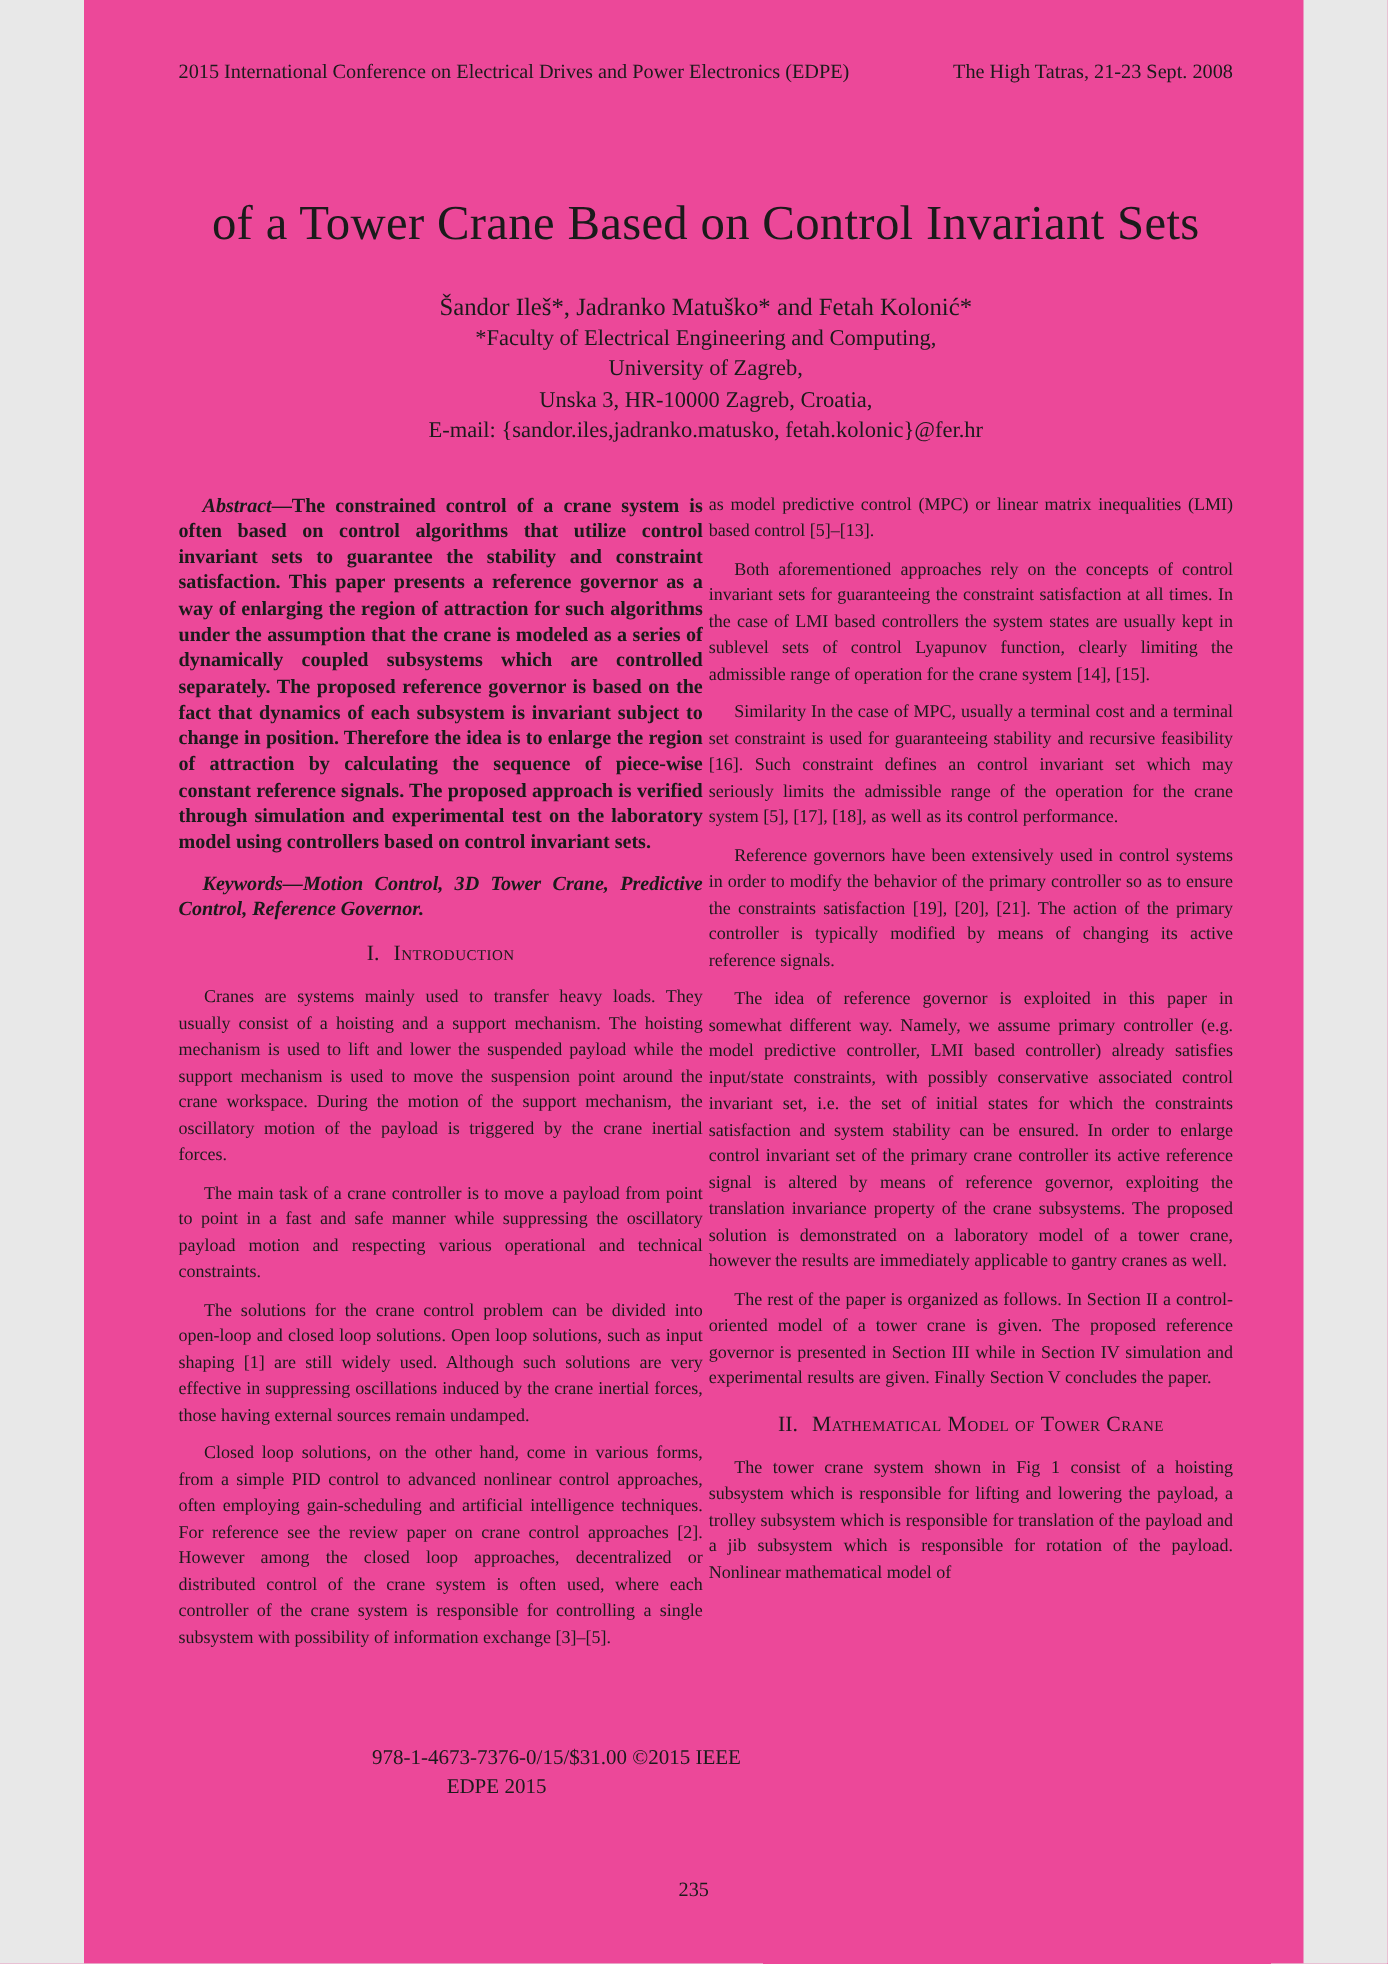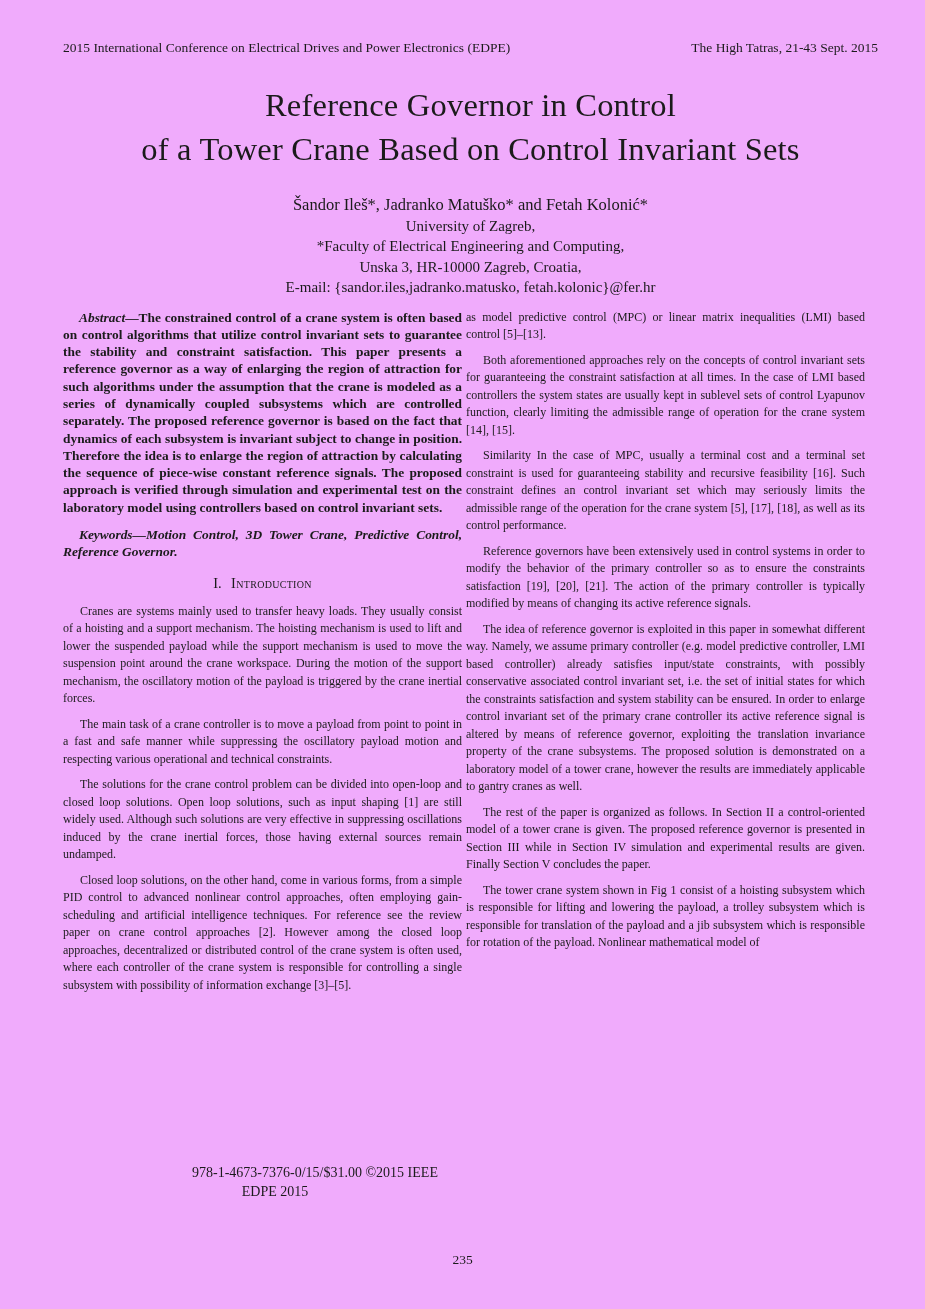--- a/index.html
+++ b/index.html
@@ -3,24 +3,24 @@
 <meta charset="utf-8">
 <style>
   * { margin: 0; padding: 0; box-sizing: border-box; }
   html, body { background: #e8e8e8; }
   body {
     font-family: "Liberation Serif", "DejaVu Serif", serif;
     color: #1b1b1b;
   }
   .page {
     position: relative;
-    width: 925px;
+    width: 813px;
     height: 1309px;
     margin: 0 auto;
-    background: #f0abfc;
+    background: #ec4899;
     overflow: hidden;
     padding: 40px 47px 0 63px;
   }
   
   .runhead {
     display: flex;
     justify-content: space-between;
     font-size: 13.5px;
     line-height: 16px;
   }
@@ -38,21 +38,21 @@
     margin-top: 24px;
     text-align: center;
     line-height: 20.5px;
   }
   .authors .names { font-size: 16.5px; }
   .authors .aff-line { font-size: 15px; }
   
   .columns {
     display: flex;
     gap: 4px;
-    margin-top: 11px;
+    margin-top: 30px;
   }
   .col { width: 399px; }
   .abstract, .keywords {
     font-size: 13.4px;
     line-height: 17.3px;
     font-weight: 700;
     text-align: justify;
     text-indent: 16px;
   }
   .abstract .abs-label { font-style: italic; }
@@ -94,32 +94,32 @@
     font-size: 13.5px;
   }
 </style>
 </head>
 <body>
 
 <div class="page">
 
   <div class="runhead">
     <span>2015 International Conference on Electrical Drives and Power Electronics (EDPE)</span>
-    <span>The High Tatras, 21-43 Sept. 2015</span>
+    <span>The High Tatras, 21-23 Sept. 2008</span>
   </div>
 
   <h1 class="title">
-    <span>Reference Governor in Control</span><br>
+    <br>
     <span>of a Tower Crane Based on Control Invariant Sets</span>
   </h1>
 
   <div class="authors">
     <div class="names">Šandor Ileš*, Jadranko Matuško* and Fetah Kolonić*</div>
+    <div class="aff-line">*Faculty of Electrical Engineering and Computing,</div>
     <div class="aff-line">University of Zagreb,</div>
-    <div class="aff-line">*Faculty of Electrical Engineering and Computing,</div>
     <div class="aff-line">Unska 3, HR-10000 Zagreb, Croatia,</div>
     <div class="aff-line">E-mail: {sandor.iles,jadranko.matusko, fetah.kolonic}@fer.hr</div>
   </div>
 
   <div class="columns">
 
     <div class="col">
       <p class="abstract"><span class="abs-label">Abstract</span><span>—The constrained control of a crane system is often based on control algorithms that utilize control invariant sets to guarantee the stability and constraint satisfaction. This paper presents a reference governor as a way of enlarging the region of attraction for such algorithms under the assumption that the crane is modeled as a series of dynamically coupled subsystems which are controlled separately. The proposed reference governor is based on the fact that dynamics of each subsystem is invariant subject to change in position. Therefore the idea is to enlarge the region of attraction by calculating the sequence of piece-wise constant reference signals. The proposed approach is verified through simulation and experimental test on the laboratory model using controllers based on control invariant sets.</span></p>
       <p class="keywords"><span>Keywords</span><span>—Motion Control, 3D Tower Crane, Predictive Control, Reference Governor.</span></p>
 
@@ -134,20 +134,23 @@
     </div>
 
     <div class="col">
       <p class="para no-indent">as model predictive control (MPC) or linear matrix inequalities (LMI) based control [5]–[13].</p>
       <p class="para">Both aforementioned approaches rely on the concepts of control invariant sets for guaranteeing the constraint satisfaction at all times. In the case of LMI based controllers the system states are usually kept in sublevel sets of control Lyapunov function, clearly limiting the admissible range of operation for the crane system [14], [15].</p>
       <p class="para">Similarity In the case of MPC, usually a terminal cost and a terminal set constraint is used for guaranteeing stability and recursive feasibility [16]. Such constraint defines an control invariant set which may seriously limits the admissible range of the operation for the crane system [5], [17], [18], as well as its control performance.</p>
       <p class="para">Reference governors have been extensively used in control systems in order to modify the behavior of the primary controller so as to ensure the constraints satisfaction [19], [20], [21]. The action of the primary controller is typically modified by means of changing its active reference signals.</p>
       <p class="para">The idea of reference governor is exploited in this paper in somewhat different way. Namely, we assume primary controller (e.g. model predictive controller, LMI based controller) already satisfies input/state constraints, with possibly conservative associated control invariant set, i.e. the set of initial states for which the constraints satisfaction and system stability can be ensured. In order to enlarge control invariant set of the primary crane controller its active reference signal is altered by means of reference governor, exploiting the translation invariance property of the crane subsystems. The proposed solution is demonstrated on a laboratory model of a tower crane, however the results are immediately applicable to gantry cranes as well.</p>
       <p class="para">The rest of the paper is organized as follows. In Section II a control-oriented model of a tower crane is given. The proposed reference governor is presented in Section III while in Section IV simulation and experimental results are given. Finally Section V concludes the paper.</p>
 
+      <div class="sec-heading">
+        <span class="sec-num">II.</span><span class="sec-title">Mathematical Model of Tower Crane</span>
+      </div>
 
       <p class="para">The tower crane system shown in Fig 1 consist of a hoisting subsystem which is responsible for lifting and lowering the payload, a trolley subsystem which is responsible for translation of the payload and a jib subsystem which is responsible for rotation of the payload. Nonlinear mathematical model of</p>
     </div>
 
   </div>
 
   <div class="col-footer">
     <div class="copyright">978-1-4673-7376-0/15/$31.00 ©2015 IEEE</div>
     <div class="conf-footer">EDPE 2015</div>
   </div>

